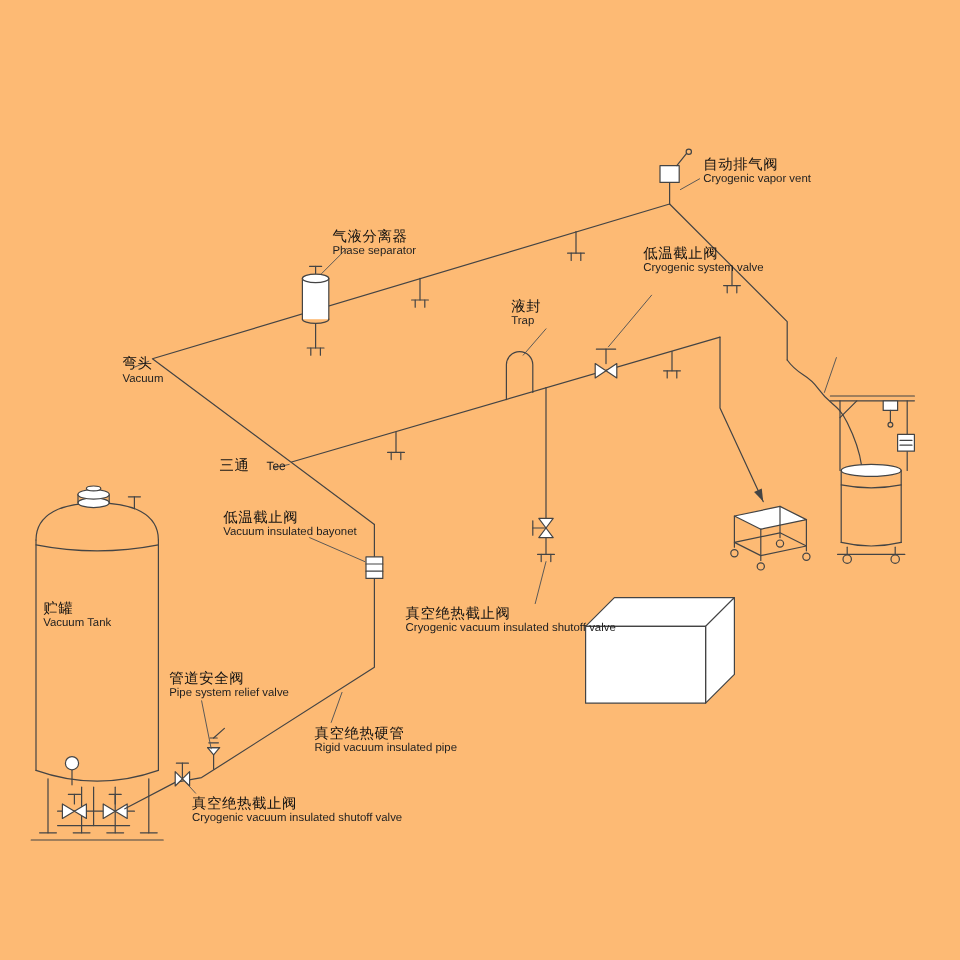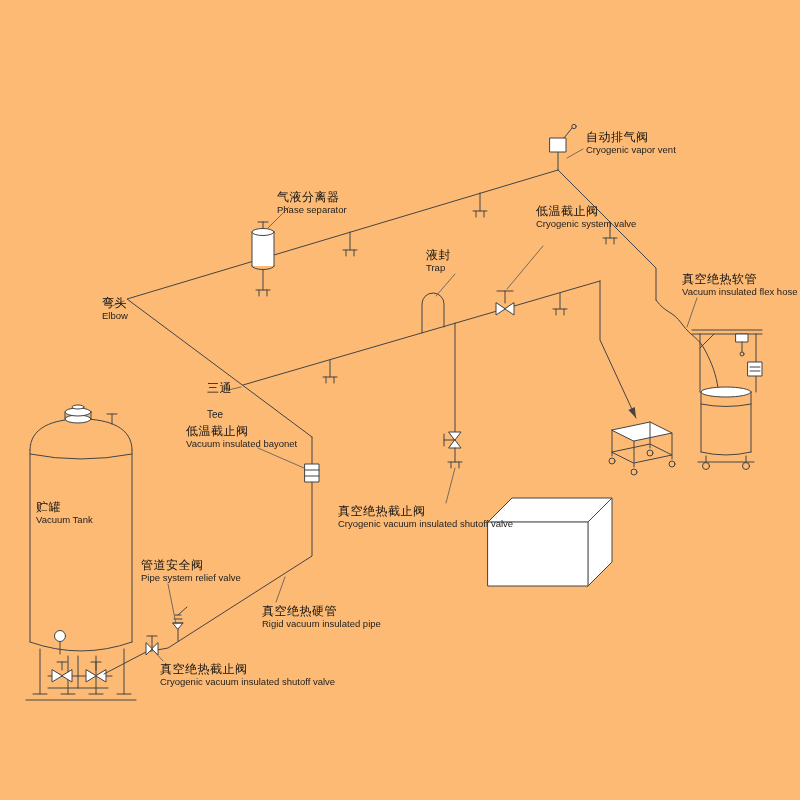--- a/index.html
+++ b/index.html
@@ -4,22 +4,22 @@
 <style>
   html,body{margin:0;padding:0;background:#ffffff;}
   .canvas{
     position:relative;width:800px;height:800px;background:#fdba74;overflow:hidden;
     font-family:"Liberation Sans","DejaVu Sans",sans-serif;color:#111;
   }
   .diagram-svg{position:absolute;left:0;top:0;}
   .label{position:absolute;white-space:nowrap;line-height:1.2;}
   .label .zh{font-size:12px;letter-spacing:.5px;color:#111;}
   .label .en{font-size:9.5px;color:#222;}
-  .label.inline{display:flex;gap:14px;align-items:baseline;flex-direction:column;}
-  .label.inline .en{font-size:10px;margin-left:24px;}
+  .label.inline{display:flex;gap:14px;align-items:baseline;}
+  .label.inline .en{font-size:10px;}
 </style>
 </head>
 <body>
 
 <div class="canvas">
 
   <svg class="diagram-svg" width="800" height="800" viewBox="0 0 800 800" stroke="#444" stroke-width="1" fill="none" stroke-linecap="round" stroke-linejoin="round">
 
     <defs>
       <g id="pfoot">
@@ -239,28 +239,24 @@
   <div class="label" style="left:426px;top:248px">
     <div class="zh">液封</div>
     <div class="en">Trap</div>
   </div>
 
   <div class="label" style="left:536px;top:204px">
     <div class="zh">低温截止阀</div>
     <div class="en">Cryogenic system valve</div>
   </div>
 
-  <div class="label" style="left:682px;top:272px">
-    <div class="zh">真空绝热软管</div>
-    <div class="en">Vacuum insulated flex hose</div>
-  </div>
 
   <div class="label" style="left:102px;top:296px">
     <div class="zh">弯头</div>
-    <div class="en">Elbow</div>
+    <div class="en">Vacuum</div>
   </div>
 
   <div class="label inline" style="left:183px;top:381px">
     <span class="zh">三通</span>
     <span class="en">Tee</span>
   </div>
 
   <div class="label" style="left:186px;top:424px">
     <div class="zh">低温截止阀</div>
     <div class="en">Vacuum insulated bayonet</div>

